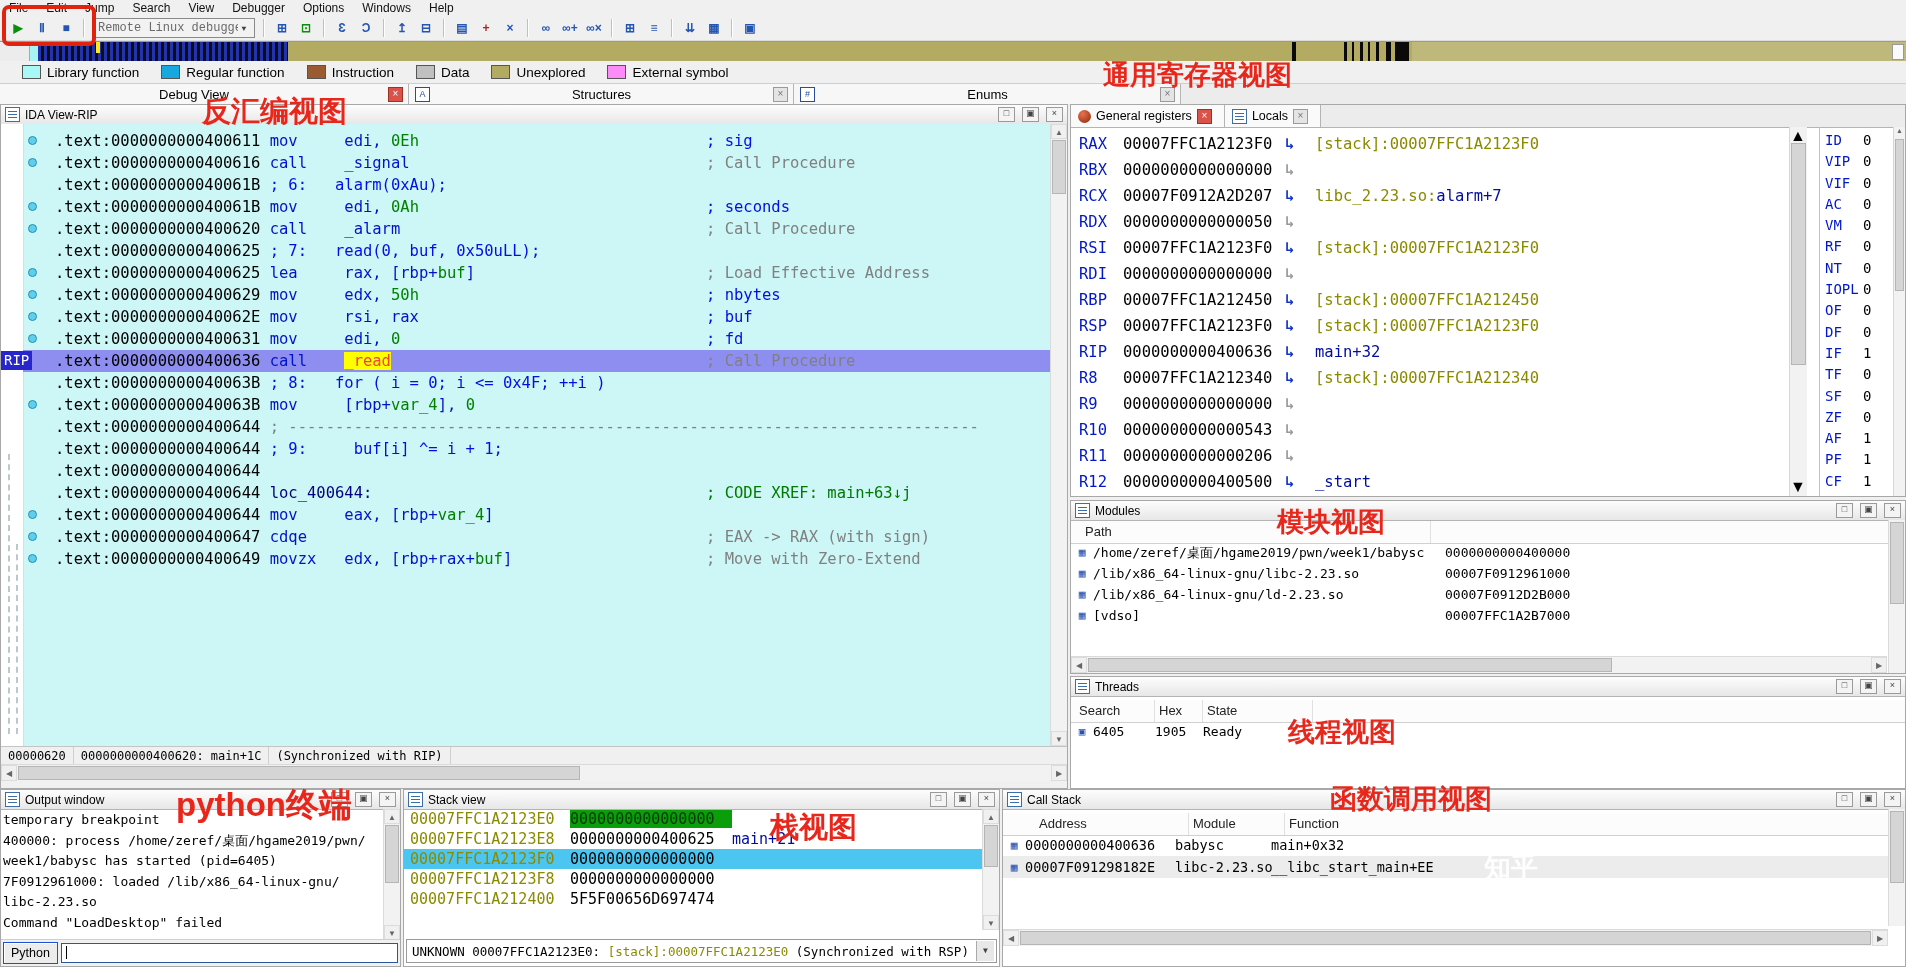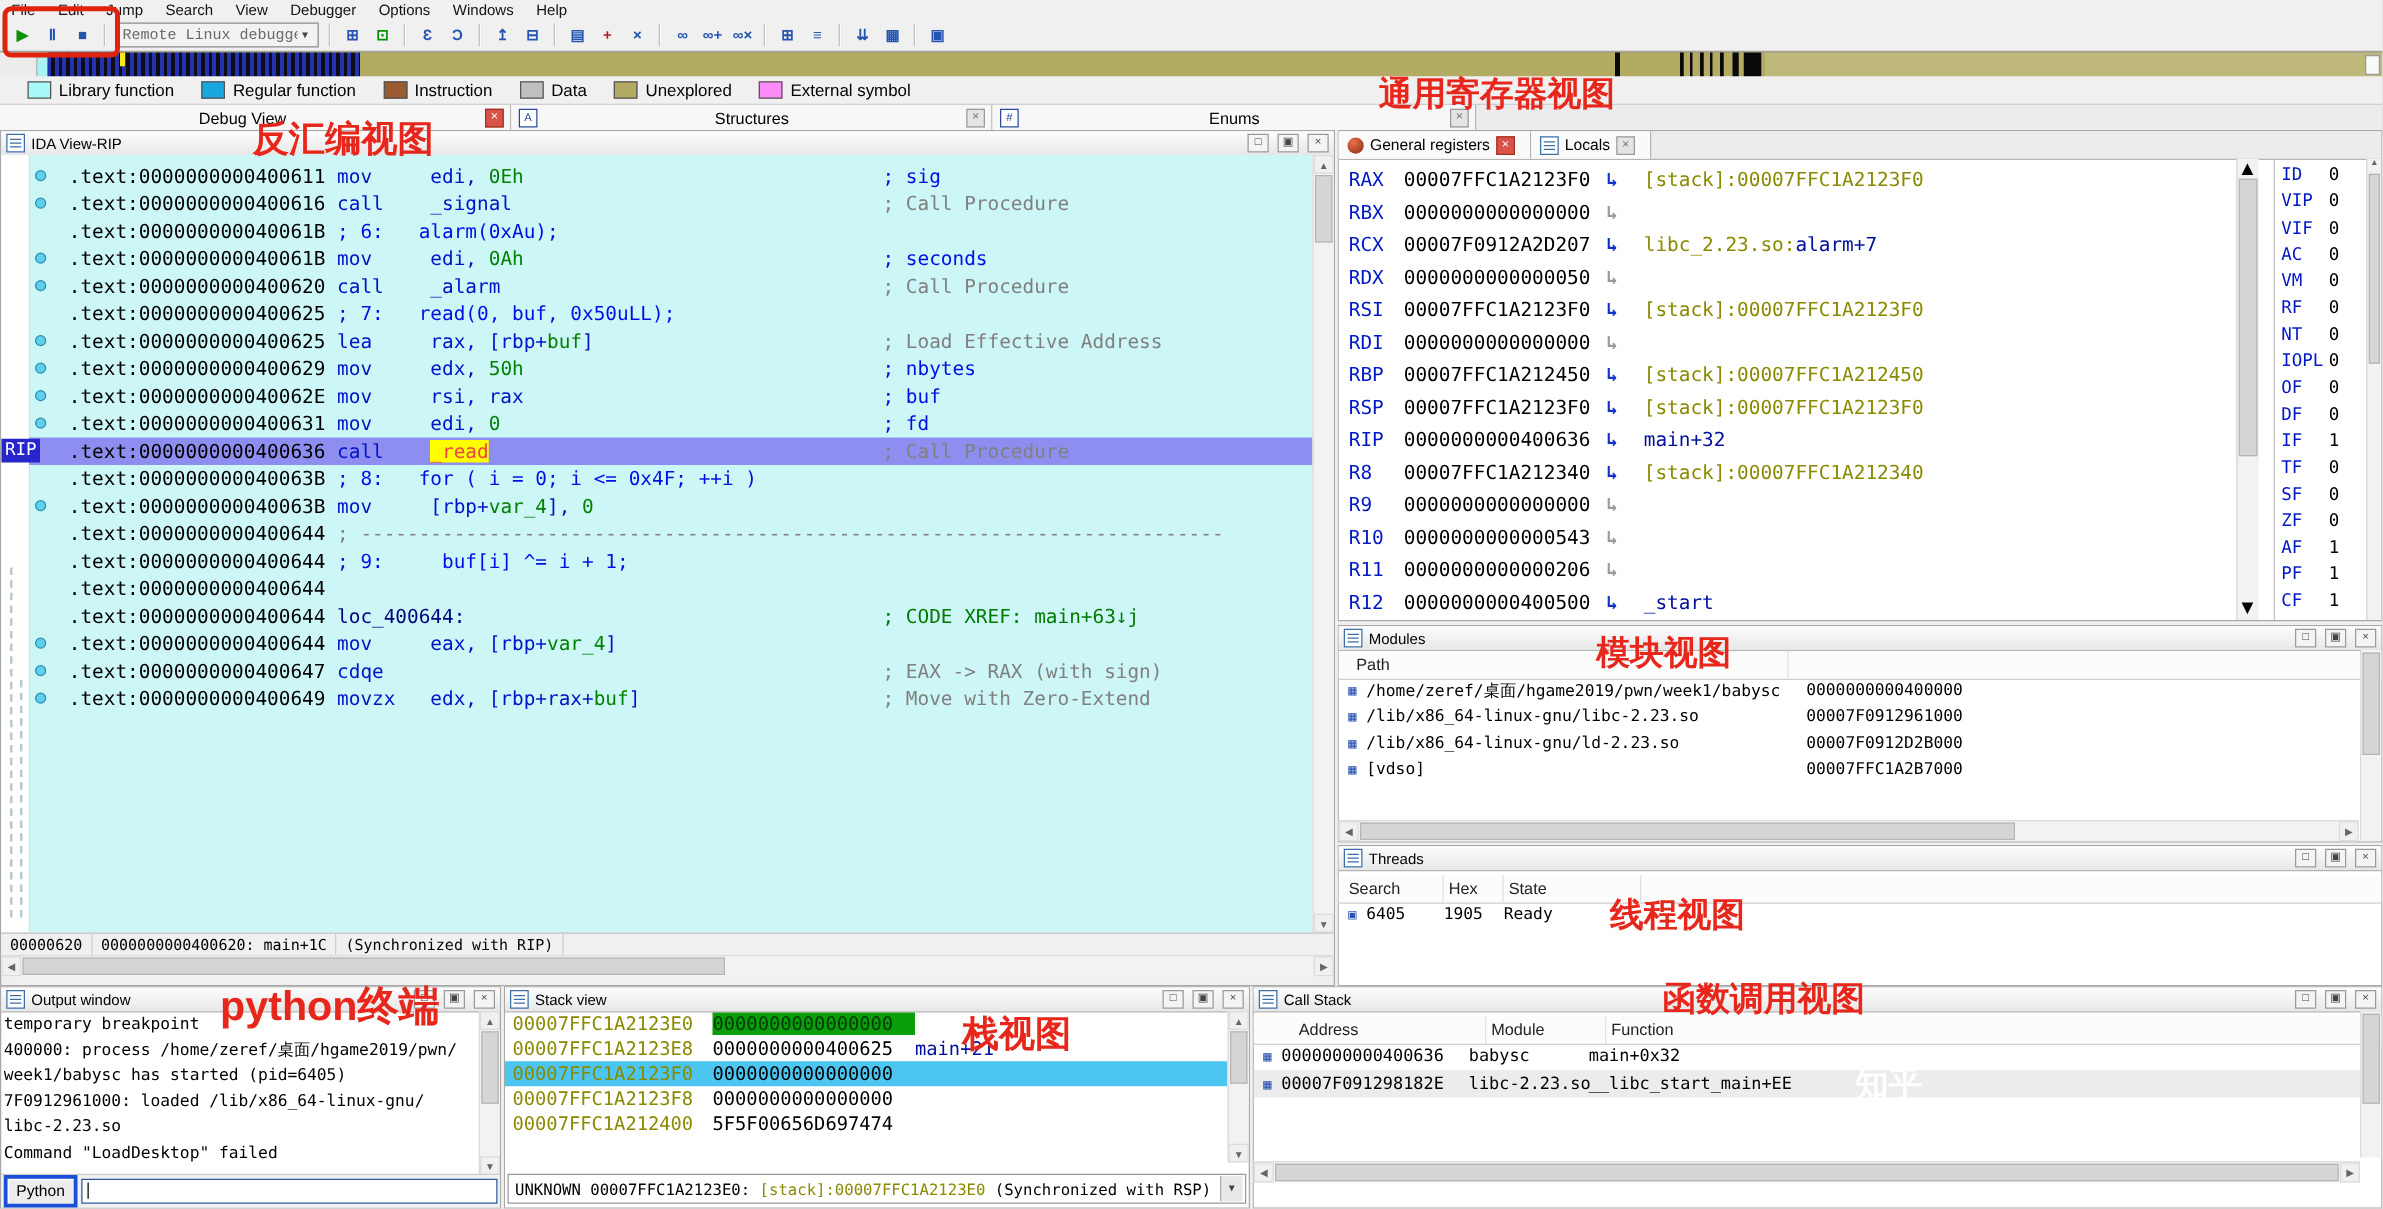--- a/index.html
+++ b/index.html
@@ -124,21 +124,21 @@
   #threads{left:1070px;top:676px;width:836px;height:113px;}
   #throws{position:absolute;left:0;top:44px;right:0;bottom:0;}
   .throw{height:21px;display:flex;align-items:center;font-family:"DejaVu Sans Mono",monospace;font-size:13px;}
   .thd{width:62px;} .thh{width:48px;} .ths{width:90px;}
   
   #output{left:0;top:789px;width:401px;height:178px;}
   #outlines{position:absolute;left:2px;top:20px;right:18px;height:128px;overflow:hidden;
             font-family:"DejaVu Sans Mono",monospace;font-size:13px;line-height:20.5px;white-space:pre;}
   #pyrow{position:absolute;left:0;right:0;bottom:0;height:26px;display:flex;align-items:center;
          gap:3px;padding:0 2px;background:#f0f0f0;border-top:1px solid #cfcfcf;}
-  #pybtn{border:3px solid #1d4ed8;background:#ececec;padding:3px 7px;font-size:12.5px;
+  #pybtn{border:1px solid #1d4ed8;background:#ececec;padding:3px 7px;font-size:12.5px;
          box-shadow:inset 1px 1px 0 #fff;}
   #pyinput{flex:1;height:18px;border:1px solid #2b579a;background:#fff;position:relative;}
   #pycaret{position:absolute;left:4px;top:2px;width:1px;height:13px;background:#000;}
   #stackv{left:403px;top:789px;width:597px;height:178px;}
   #stkrows{position:absolute;left:0;top:19px;right:17px;height:121px;overflow:hidden;}
   .strow{height:20px;display:flex;align-items:center;font-family:"DejaVu Sans Mono",monospace;
          font-size:15px;white-space:pre;padding-left:6px;}
   .strow.sel{background:#4cc6f0;}
   .saddr{width:160px;color:#8a8a00;}
   .sval{width:162px;color:#000;}

